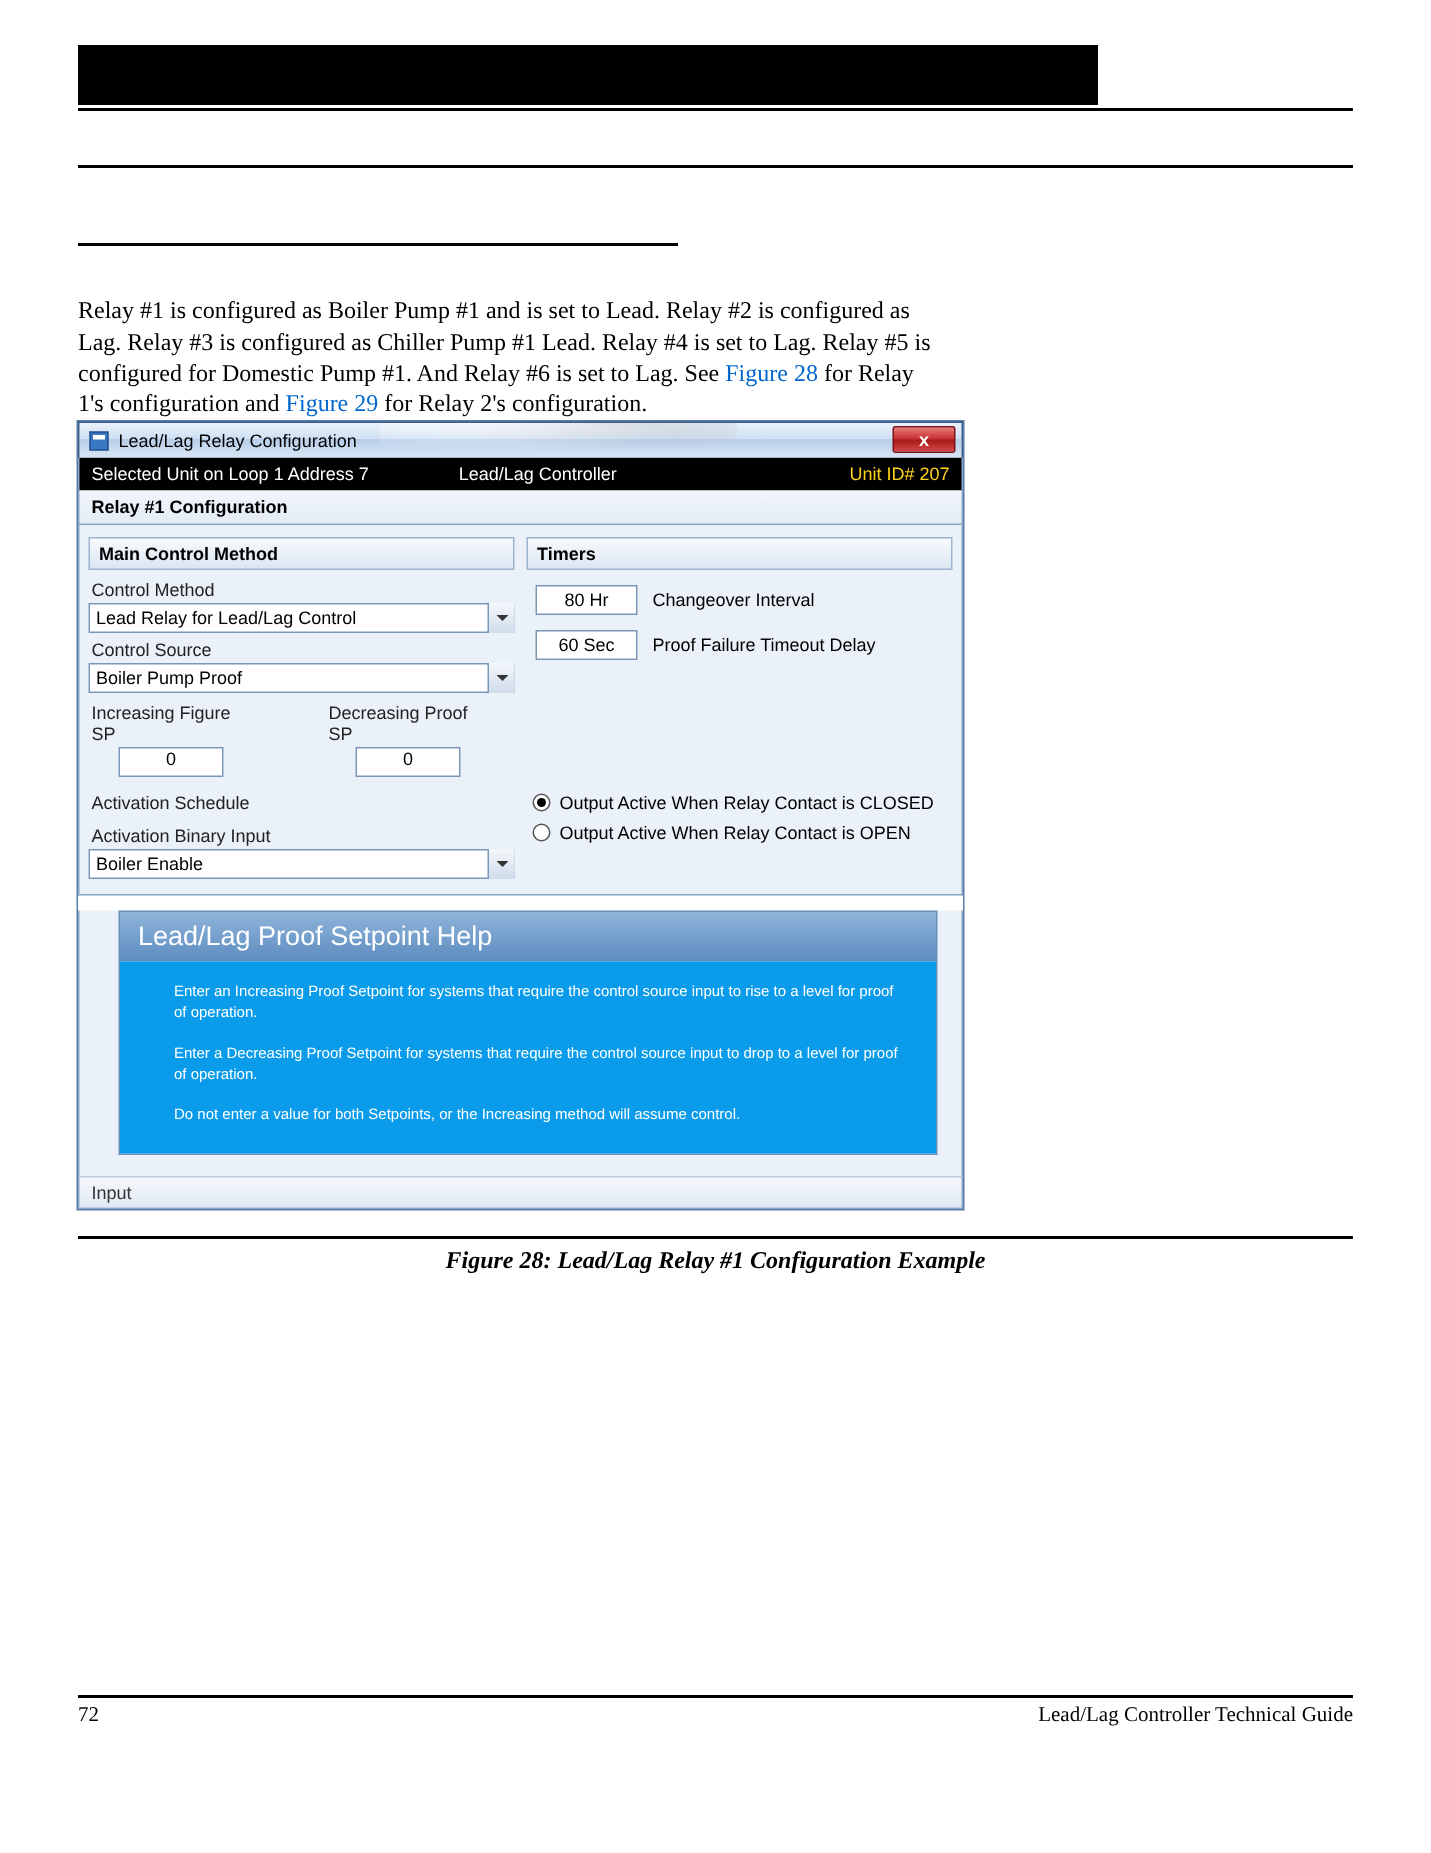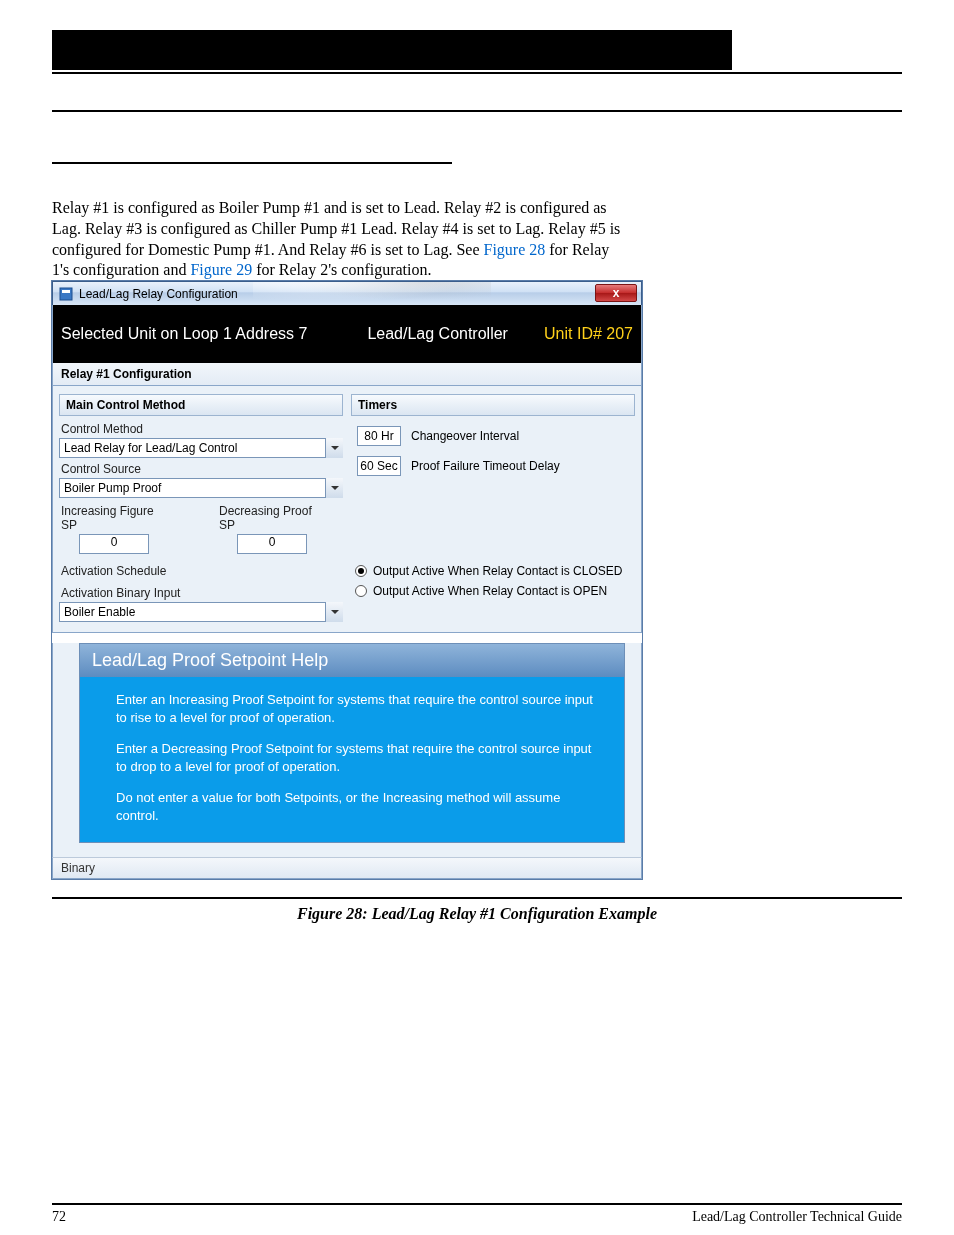--- a/index.html
+++ b/index.html
@@ -15,44 +15,44 @@
   .footer-rule { border: none; border-top: 2px solid #000; margin-top: 280px; }
   .footer { display:flex; justify-content:space-between; font-size:14px; margin-top:4px; }
 
   
   .win { width: 590px; font-family: "Segoe UI", Tahoma, Arial, sans-serif; font-size: 12px; box-shadow: 0 0 0 1px #5a7ca8; }
   .titlebar { position:relative; height:24px; background: linear-gradient(#e9f1fb,#cfe0f4 45%,#b7cde8 46%,#d8e6f6); border:1px solid #3b5e8c; border-bottom:none; display:flex; align-items:center; padding-left:6px; color:#000; }
   .titlebar .icon { width:14px; height:14px; margin-right:6px; display:inline-block; }
   .titlebar .glare { position:absolute; left:200px; top:0; right:150px; bottom:0; background: radial-gradient(ellipse at 30% 0%, rgba(255,255,255,0.6), transparent 60%), radial-gradient(ellipse at 70% 0%, rgba(180,180,180,0.4), transparent 55%); }
   .close-btn { position:absolute; right:4px; top:2px; width:42px; height:18px; border-radius:2px; background: linear-gradient(#e77b7b,#c62f2f 48%,#a81818 52%,#d24848); border:1px solid #7a1414; color:#fff; display:flex; align-items:center; justify-content:center; font-weight:bold; font-size:12px; }
   .menubar { background: linear-gradient(#f6f9fd,#e4ecf6); border:1px solid #89a6c9; border-top:1px solid #cfd9e6; padding:3px 8px; }
-  .blackstrip { background:#000; color:#fff; border-left:1px solid #89a6c9; border-right:1px solid #89a6c9; padding:20px 8px; display:flex; align-items:center; font-size:16px; }
+  .blackstrip { background:#000; color:#fff; border-left:1px solid #89a6c9; border-right:1px solid #89a6c9; padding:4px 8px; display:flex; align-items:center; font-size:12px; }
   .blackstrip .spacer { flex:1; }
   .blackstrip .unit { color:#ffd11a; font-weight:normal; }
   .subtitle { background: linear-gradient(#f2f6fb,#e3ebf5); border:1px solid #89a6c9; border-top:none; padding:4px 8px; font-weight:bold; }
   .client { background:#eaf1f8; border:1px solid #89a6c9; border-top:none; padding:8px 6px 10px 6px; display:flex; gap:8px; }
   .col { flex:1; }
   .section-hdr { background: linear-gradient(#f7fafd,#dbe6f2); border:1px solid #9cb4d0; padding:3px 6px; font-weight:bold; margin-bottom:6px; }
   .label { color:#222; font-size:12px; margin:4px 2px 2px 2px; }
   .combo, .textin { width:100%; height:20px; border:1px solid #7a96b8; background:#fff; font: inherit; padding:1px 4px; }
   .combo-wrap { position:relative; }
   .combo-wrap .caret { position:absolute; right:0; top:0; width:18px; height:20px; border-left:1px solid #7a96b8; background:linear-gradient(#f4f7fb,#cfdceb); display:flex; align-items:center; justify-content:center; }
   .caret svg { width:8px; height:8px; }
   .two-sp { display:flex; gap:48px; margin-top:2px; }
   .two-sp .sp { width:110px; }
   .sp .label { text-align:left; }
   .sp-val { width:70px; height:20px; border:1px solid #7a96b8; background:#fff; text-align:center; margin:0 auto; }
   .timer-row { display:flex; align-items:center; gap:10px; margin:10px 0 0 6px; }
-  .timer-box { width:44px; height:20px; border:1px solid #7a96b8; background:#fff; text-align:center; display:flex; align-items:center; justify-content:center; }
+  .timer-box { width:68px; height:20px; border:1px solid #7a96b8; background:#fff; text-align:center; display:flex; align-items:center; justify-content:center; }
   .radio-row { display:flex; align-items:center; gap:6px; margin:6px 0 2px 4px; }
   .radio { width:12px; height:12px; border-radius:50%; border:1px solid #555; background:#fff; display:inline-flex; align-items:center; justify-content:center; }
   .radio.sel::after { content:""; width:6px; height:6px; border-radius:50%; background:#000; }
   .help-outer { margin:10px 10px 0 20px; border:1px solid #6d8fb8; }
   .help-title { background: linear-gradient(#8fb4da,#5d8cc0); color:#fff; font-size:18px; padding:6px 12px; font-family:Arial,sans-serif; }
-  .help-body { background:#0a9cea; color:#fff; padding:14px 24px 18px 36px; font-size:13px; font-family:Arial,sans-serif; line-height:1.35; }
+  .help-body { background:#0a9cea; color:#fff; padding:14px 24px 18px 36px; font-size:10px; font-family:Arial,sans-serif; line-height:1.35; }
   .help-body p { margin-bottom:14px; }
   .statusbar { background: linear-gradient(#f4f7fb,#e0e9f3); border:1px solid #89a6c9; border-top:1px solid #bccadb; padding:3px 8px; color:#333; }
 </style>
 </head>
 <body>
 
 <div class="page">
   <div class="black-banner"></div>
   <hr class="hr-thick">
   <hr class="hr-mid">
@@ -171,21 +171,21 @@
         <div class="help-title">Lead/Lag Proof Setpoint Help</div>
         <div class="help-body">
           <p>Enter an Increasing Proof Setpoint for systems that require the control source input to rise to a level for proof of operation.</p>
           <p>Enter a Decreasing Proof Setpoint for systems that require the control source input to drop to a level for proof of operation.</p>
           <p style="margin-bottom:0">Do not enter a value for both Setpoints, or the Increasing method will assume control.</p>
         </div>
       </div>
     </div>
 
     <div class="statusbar">
-      <span>Binary</span>
+      <span>Input</span>
     </div>
   </div>
 
   <div class="fig-caption-row">
     <span>Figure 28: Lead/Lag Relay #1 Configuration Example</span>
   </div>
 
   <hr class="footer-rule">
   <div class="footer">
     <span>72</span>

